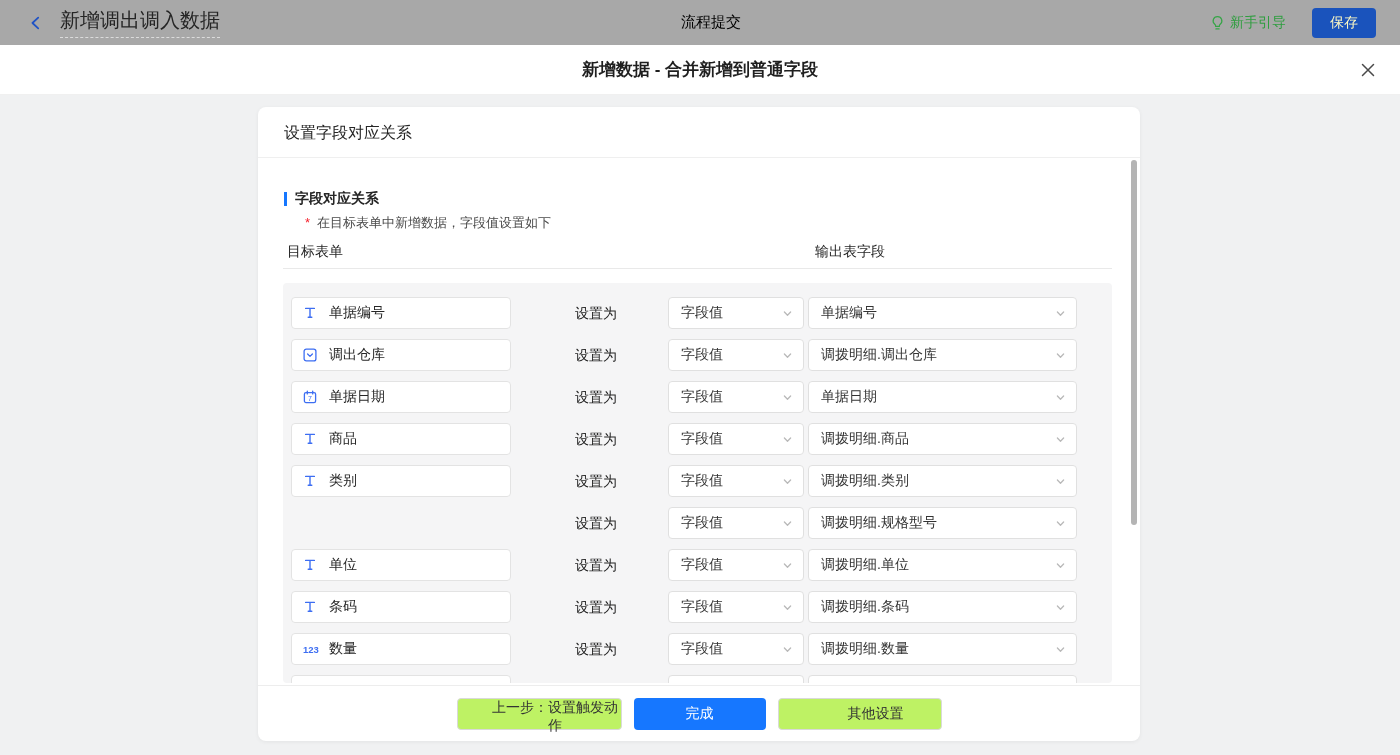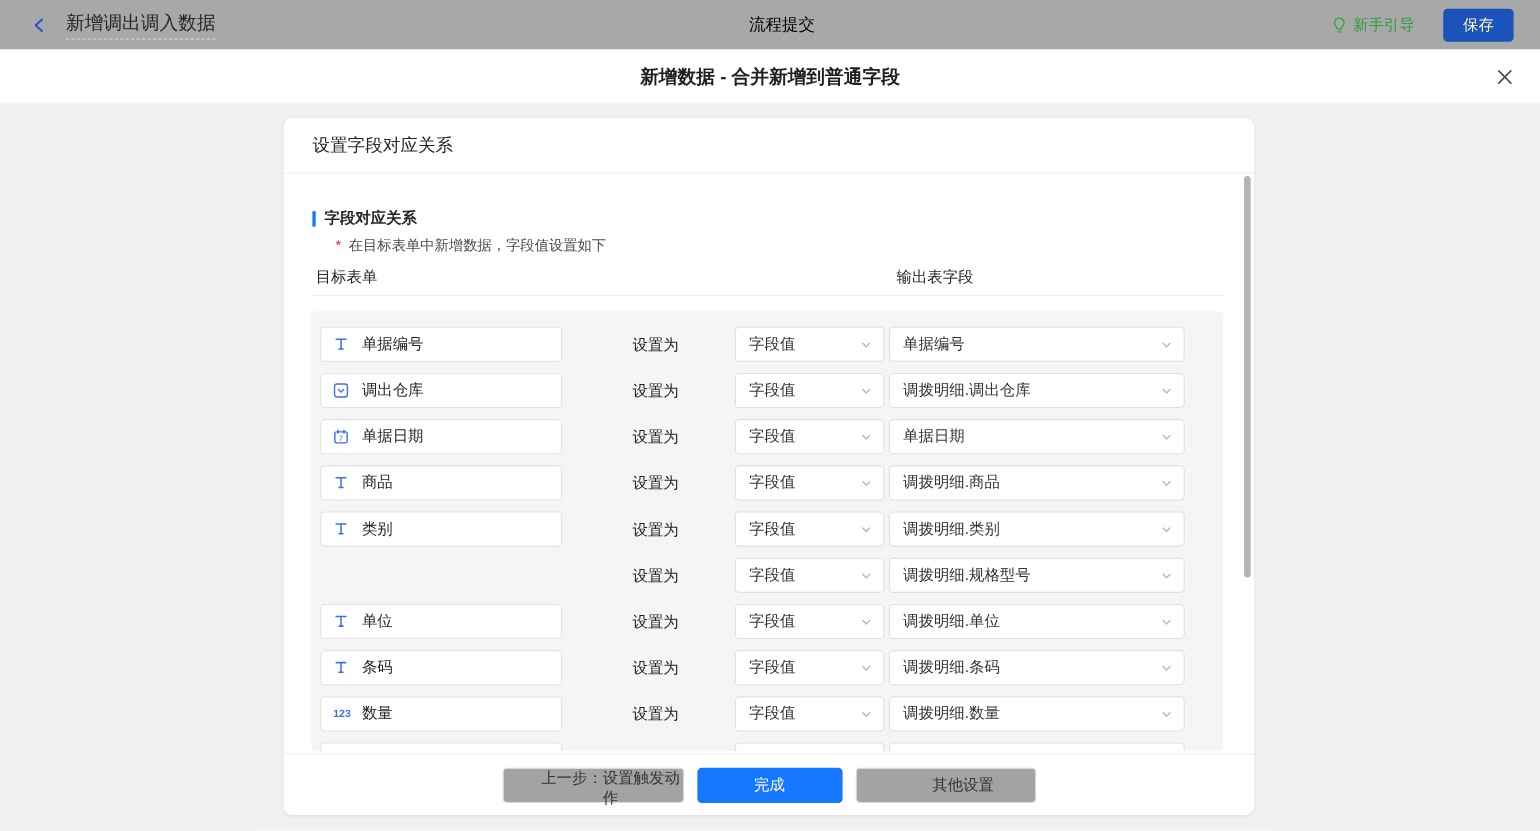--- a/index.html
+++ b/index.html
@@ -5,21 +5,21 @@
   * { margin:0; padding:0; box-sizing:border-box; }
   html,body { width:1400px; height:755px; overflow:hidden;
     font-family:"Liberation Sans","DejaVu Sans",sans-serif; }
   body { background:#f0f1f2; position:relative; }
 
   
   .topbar { position:absolute; left:0; top:0; width:1400px; height:45px;
     background:#a8a8a8; display:flex; align-items:center; }
   .tb-left { position:absolute; left:26px; top:0; height:45px; display:flex; align-items:center; gap:14px; }
   .back-btn { width:20px; height:20px; display:flex; align-items:center; justify-content:center; cursor:pointer; }
-  .tb-title { font-size:17px; color:#252525; padding-bottom:3px;
+  .tb-title { font-size:20px; color:#252525; padding-bottom:3px;
     border-bottom:1px dashed #dcdcdc; cursor:text; }
   .tb-center { position:absolute; left:0; width:1400px; text-align:center;
     font-size:15px; color:#000000; pointer-events:none;padding-left:22px; }
   .tb-right { position:absolute; right:24px; top:0; height:45px; display:flex; align-items:center; gap:26px; }
   .guide { display:flex; align-items:center; gap:5px; color:#2e9e3f; font-size:14px; cursor:pointer; }
   .save-btn { width:64px; height:30px; background:#1a53bc; color:#fef9c3; border:none;
     border-radius:4px; font-size:14px; cursor:pointer; font-family:inherit; }
 
   
   .dlg-header { position:absolute; left:0; top:45px; width:1400px; height:50px; background:#fff;
@@ -65,21 +65,21 @@
   .sel.mode { left:385px; width:136px; }
   .sel.value { left:525px; width:269px; }
   .sel-text { font-size:14px; color:#333; white-space:nowrap; overflow:hidden; }
 
   .scroll-thumb { position:absolute; left:873px; top:53px; width:6px; height:365px;
     background:#b4b4b4; border-radius:3px; cursor:grab; }
 
   .card-footer { position:absolute; left:0; bottom:0; width:882px; height:56px;
     border-top:1px solid #ededed; display:flex; align-items:center; justify-content:center; gap:12px; }
   .btn { height:32px; border-radius:4px; font-size:14px; font-family:inherit; cursor:pointer; }
-  .btn.ghost { background:#a3a3a3; border:1px solid #d9d9d9; color:#333;padding-left:32px; }
+  .btn.ghost { background:#bef264; border:1px solid #d9d9d9; color:#333;padding-left:32px; }
   .btn.prev { width:165px; }
   .btn.done { width:132px; background:#1677ff; border:none; color:#fff; }
   .btn.other { width:164px; }
 </style>
 </head>
 <body>
 
 <div class="topbar">
   <div class="tb-left">
     <span class="back-btn">

